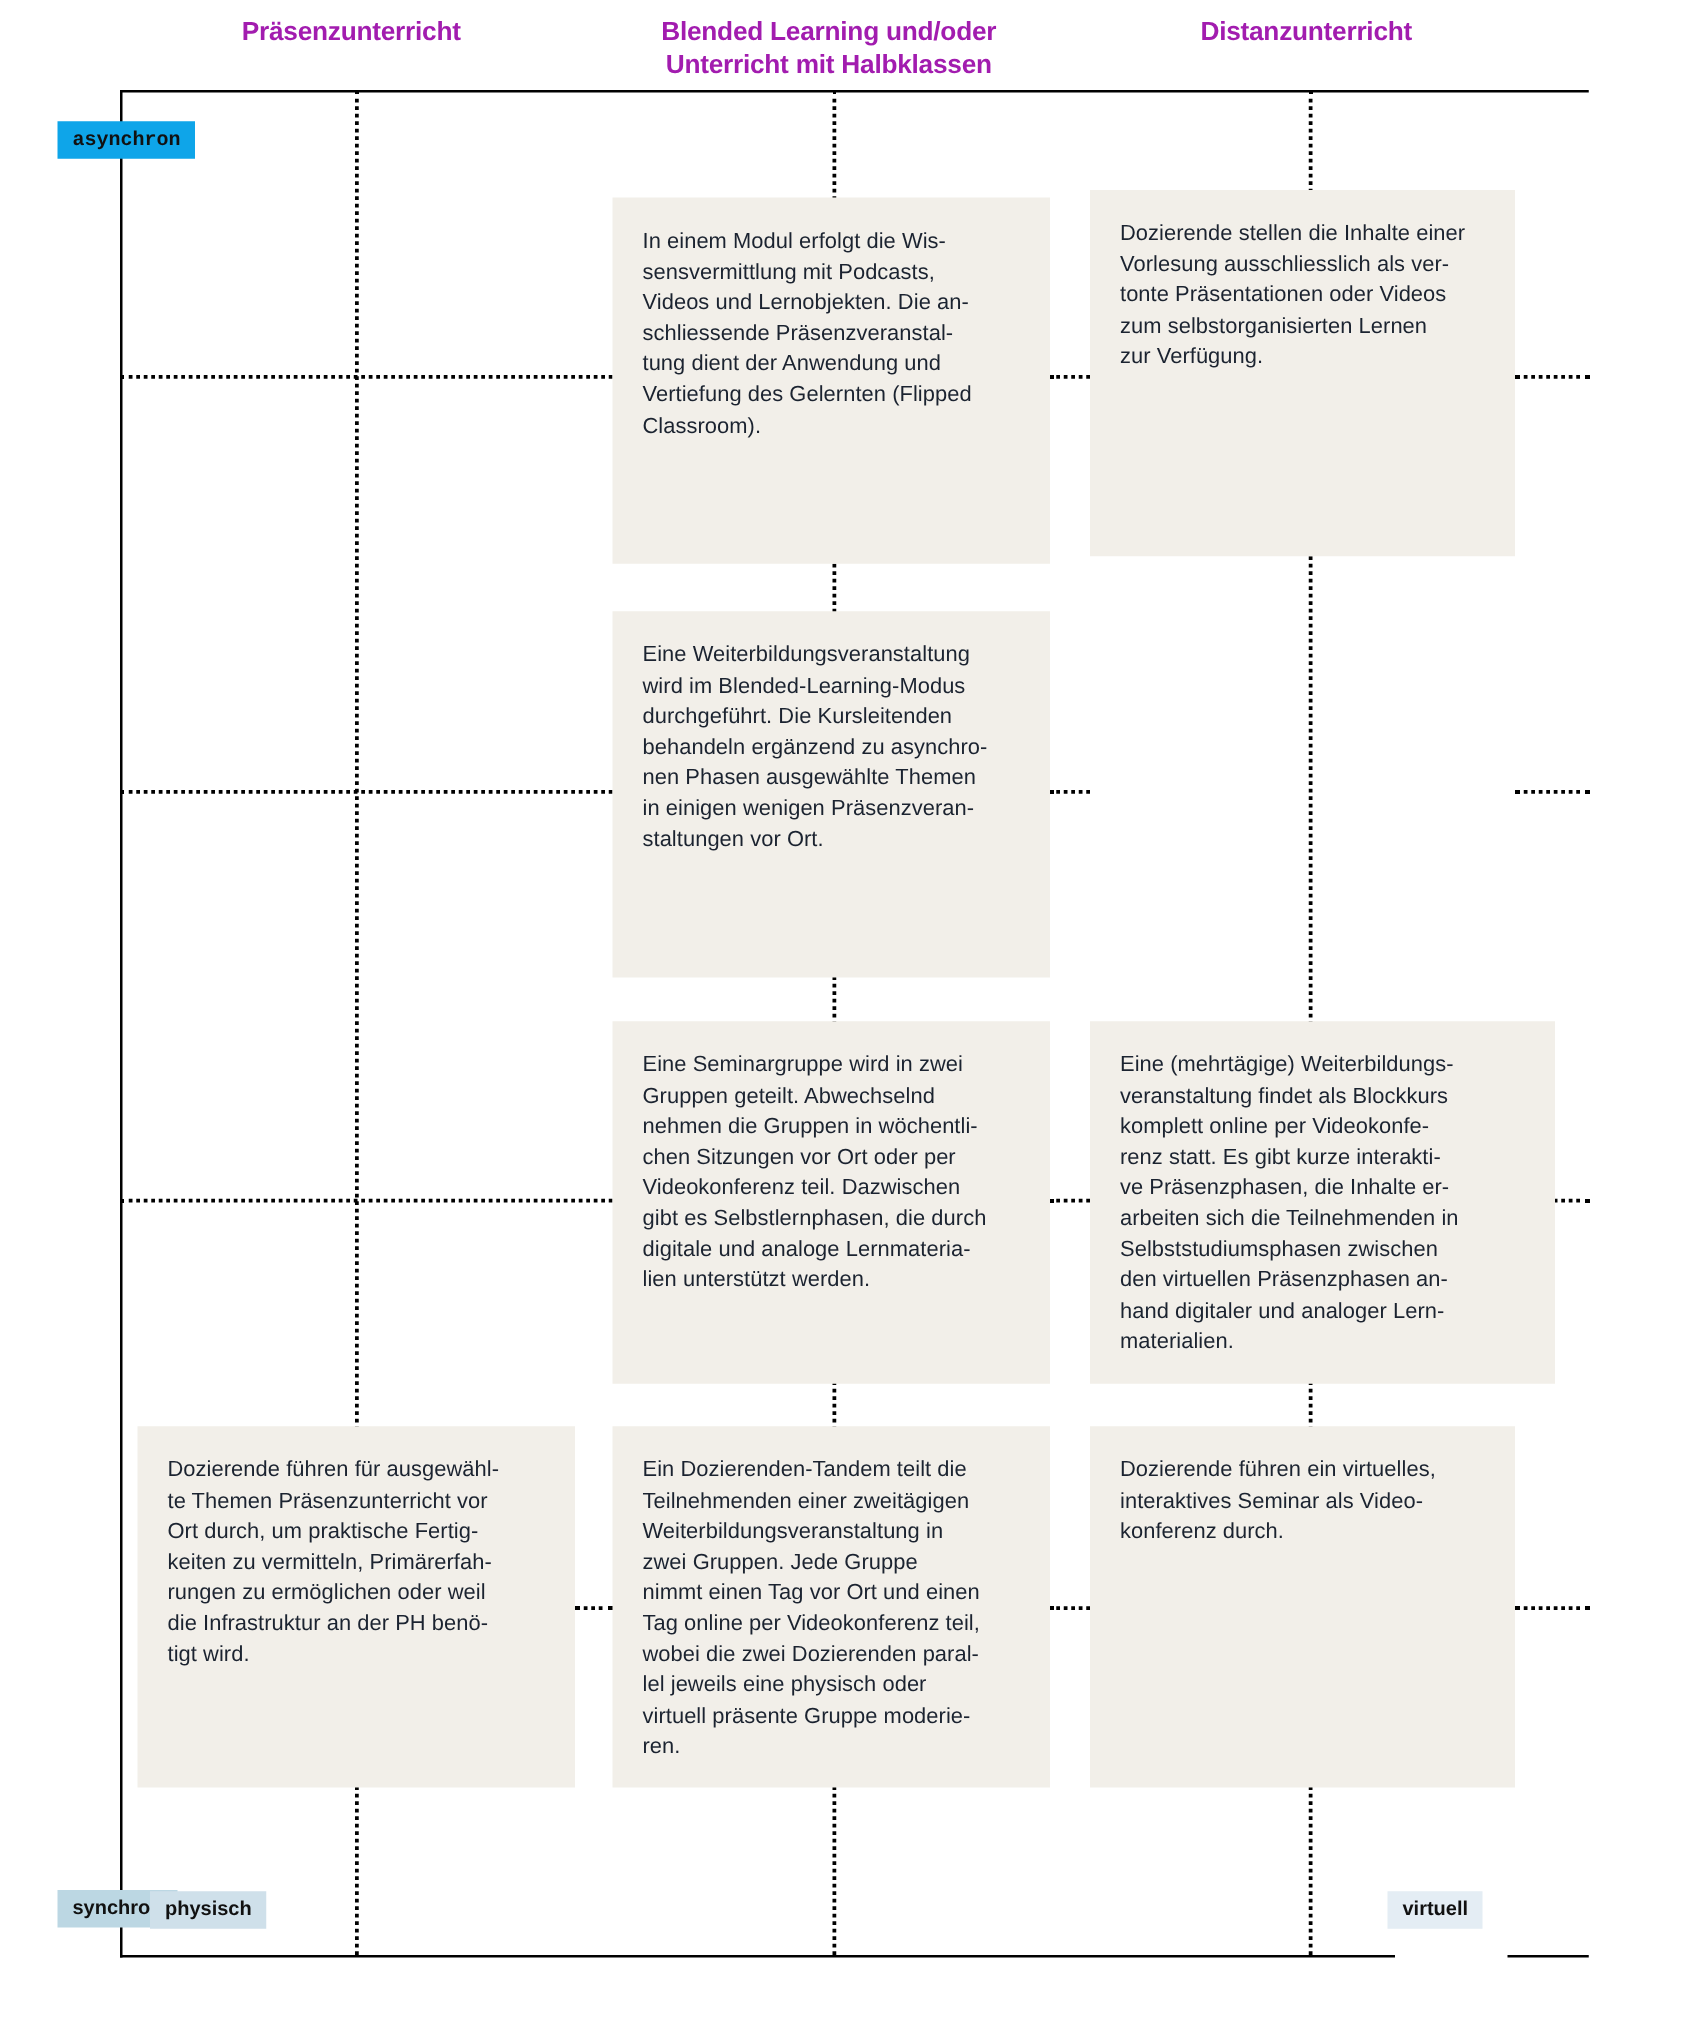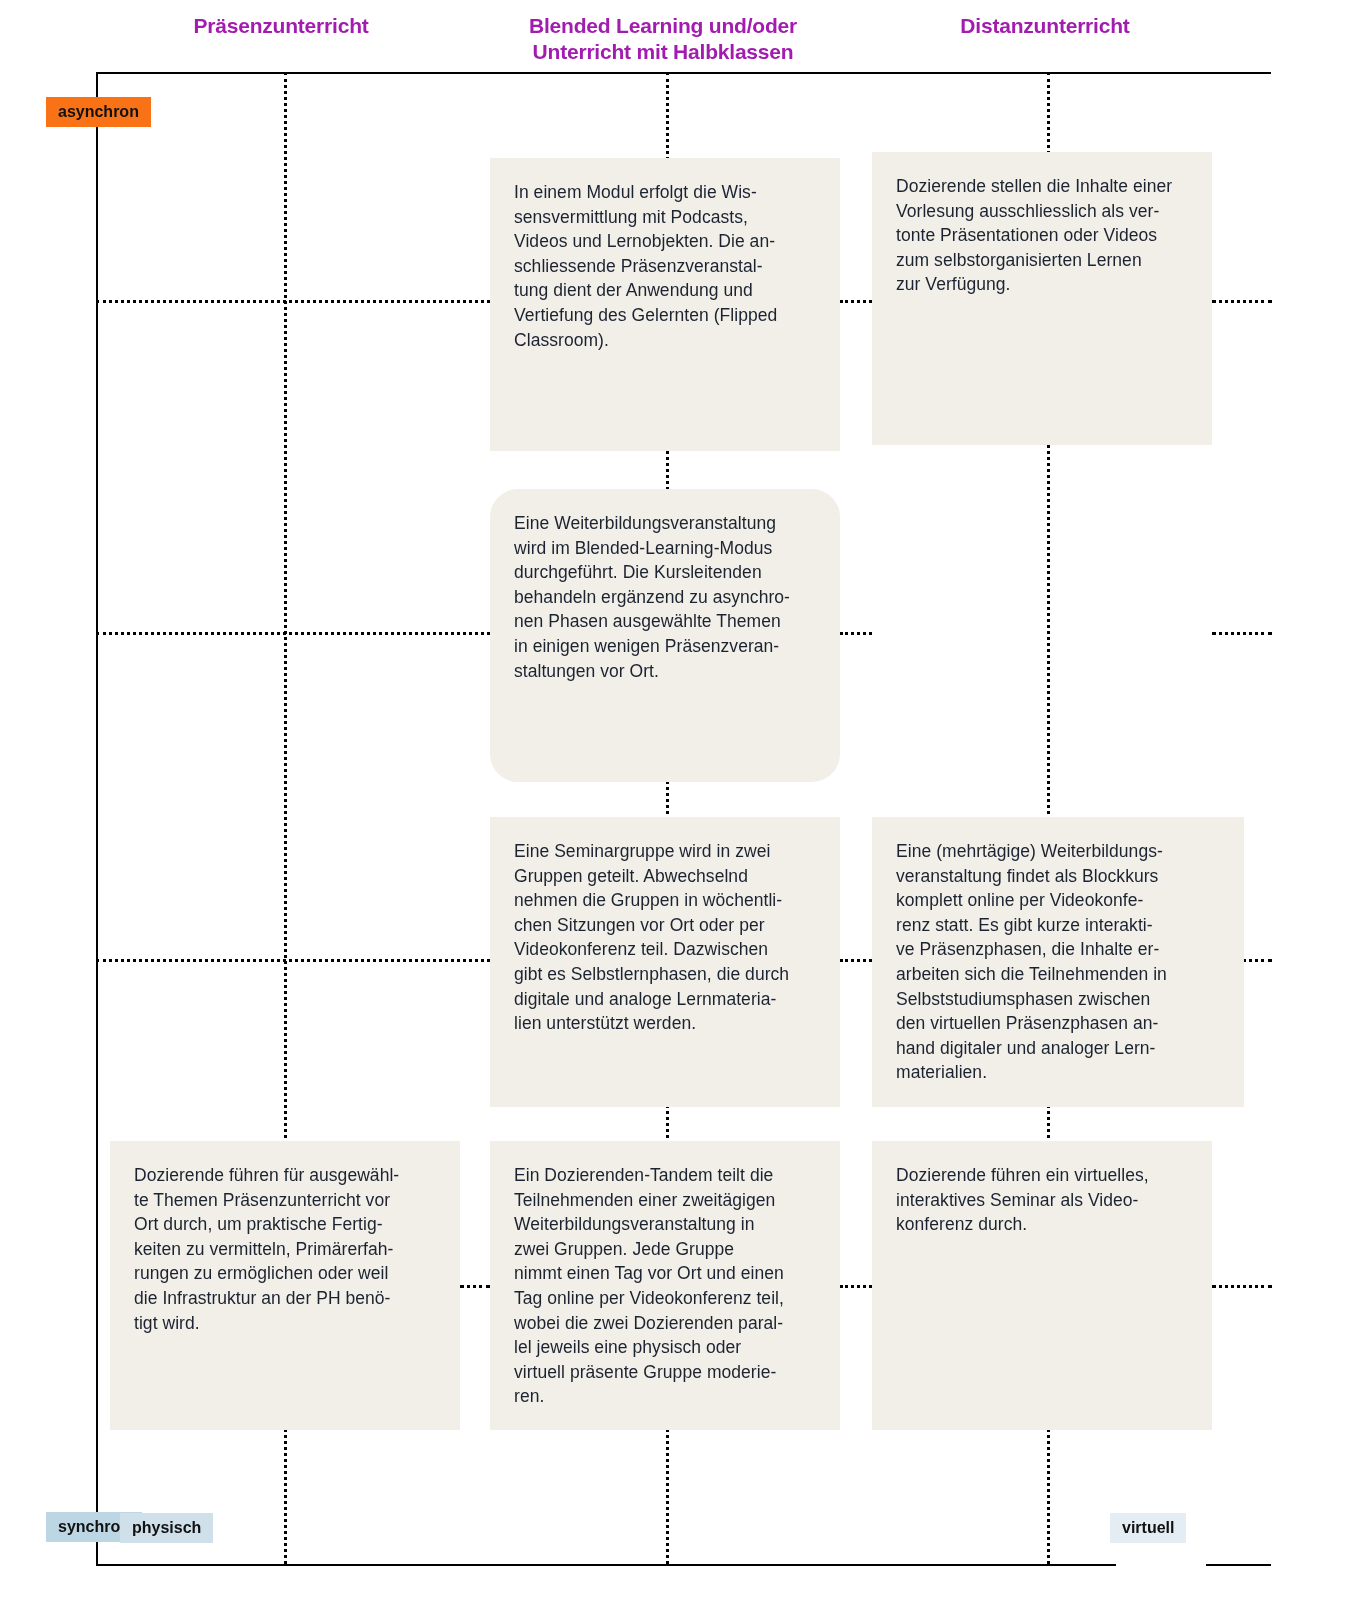--- a/index.html
+++ b/index.html
@@ -73,21 +73,21 @@
   .badge {
     position: absolute;
     font-weight: bold;
     font-size: 16px;
     line-height: 30px;
     height: 30px;
     padding: 0 12px;
     color: #111111;
     white-space: nowrap;
   }
-  .badge-async { background: #f97316; }
+  .badge-async { background: #0ea5e9; font-family: Liberation Mono, monospace; }
   .badge-sync  { background: #bcd7e3; }
   .badge-phys  { background: #cfe0ea; }
   .badge-virt  { background: #e4edf4; }
 
   #badge-asynchron { left: 46px;   top: 97px;  }
   #badge-synchron  { left: 46px;   top: 1512px; }
   #badge-physisch  { left: 120px;  top: 1513px; }
   #badge-virtuell  { left: 1110px; top: 1513px; }
 </style>
 </head>
@@ -131,21 +131,21 @@
 schliessende Präsenzveranstal-
 tung dient der Anwendung und
 Vertiefung des Gelernten (Flipped
 Classroom).</div>
   <div class="cell" style="left:872px; top:152px; width:340px; height:293px;">Dozierende stellen die Inhalte einer
 Vorlesung ausschliesslich als ver-
 tonte Präsentationen oder Videos
 zum selbstorganisierten Lernen
 zur Verfügung.</div>
 
-  <div class="cell" style="left:490px; top:489px; width:350px; height:293px;border-radius:28px;">Eine Weiterbildungsveranstaltung
+  <div class="cell" style="left:490px; top:489px; width:350px; height:293px;">Eine Weiterbildungsveranstaltung
 wird im Blended-Learning-Modus
 durchgeführt. Die Kursleitenden
 behandeln ergänzend zu asynchro-
 nen Phasen ausgewählte Themen
 in einigen wenigen Präsenzveran-
 staltungen vor Ort.</div>
 
   <div class="cell" style="left:490px; top:817px; width:350px; height:290px;">Eine Seminargruppe wird in zwei
 Gruppen geteilt. Abwechselnd
 nehmen die Gruppen in wöchentli-

